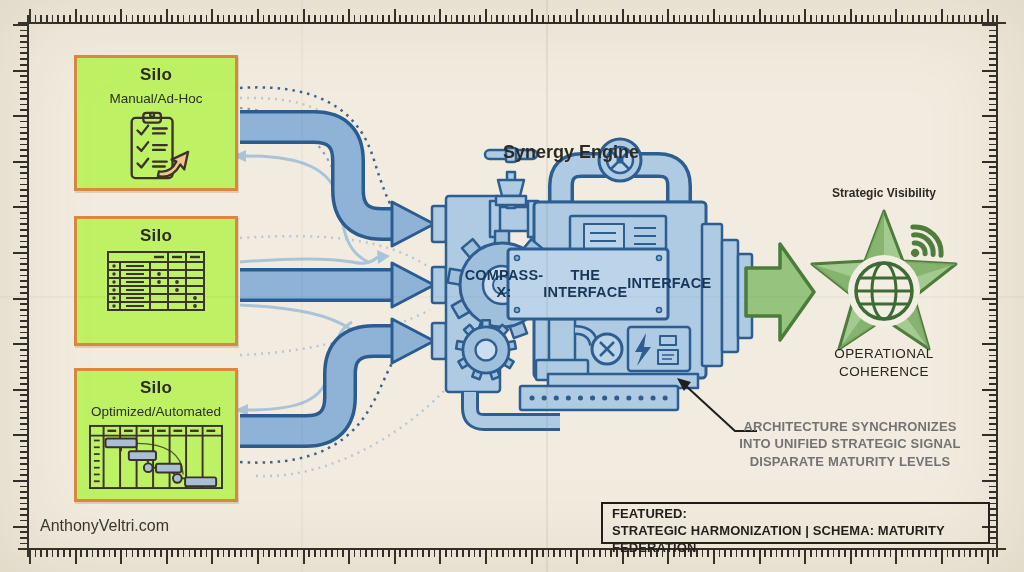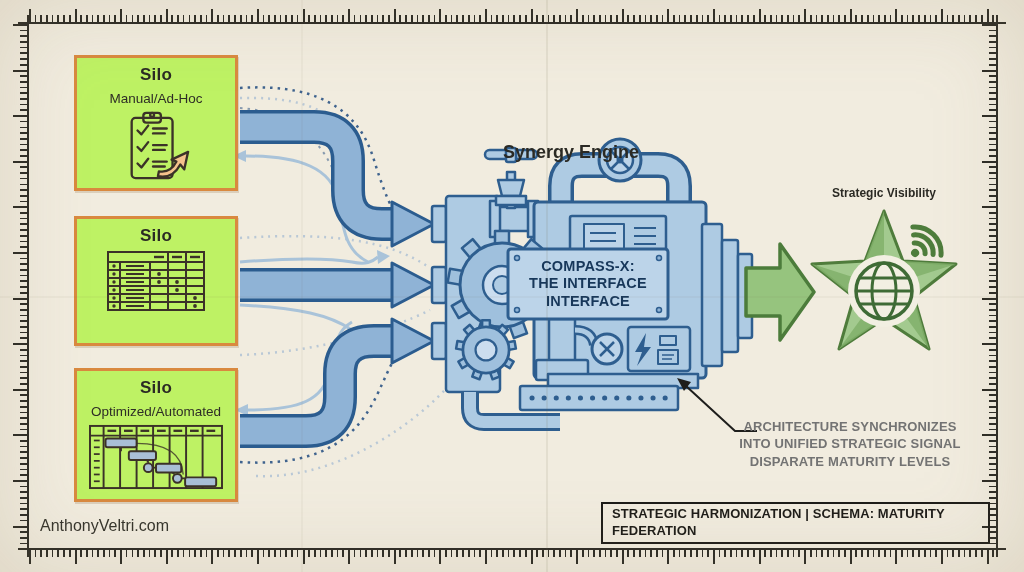--- a/index.html
+++ b/index.html
@@ -51,21 +51,21 @@
   .silo .s{font-size:13.5px;font-weight:500;color:#2e2d26;line-height:1.2;margin-top:6px;}
   .silo svg{display:block;margin:4px auto 0;}
   .silo1{top:55px;height:123px;}
   .silo2{top:216px;height:117px;}
   .silo3{top:368px;height:121px;}
   
   .lbl{position:absolute;text-align:center;}
   .engine-lbl{left:471px;top:126px;width:200px;font-size:18px;font-weight:bold;margin-top:16px;}
   .vis-lbl{left:784px;top:186px;width:200px;font-size:12px;font-weight:bold;}
   .plate-txt{
-    left:508px;top:249px;width:160px;height:70px;display:flex;flex-direction:column;
+    left:508px;top:249px;width:160px;height:70px;display:flex;flex-direction:row;
     justify-content:center;align-items:center;font-size:14.5px;font-weight:bold;
     color:#17375a;line-height:1.2;letter-spacing:.2px;
   }
   .coh{left:784px;top:345px;width:200px;font-size:13.5px;font-weight:500;
     letter-spacing:.4px;line-height:1.35;color:#26251f;}
   .annot{left:716px;top:418px;width:268px;font-size:13px;font-weight:bold;
     letter-spacing:.15px;line-height:1.33;color:#737373;}
   .footer-box{
     position:absolute;left:601px;top:502px;width:376px;height:36px;
     border:2.5px solid #1d1c18;padding:2px 0 0 9px;text-align:left;
@@ -402,28 +402,33 @@
   <div class="lbl engine-lbl">Synergy Engine</div>
 
   <div class="lbl plate-txt">
     <span class="block">COMPASS-X:</span>
     <span class="block">THE INTERFACE</span>
     <span class="block">INTERFACE</span>
   </div>
 
   <div class="lbl vis-lbl">Strategic Visibility</div>
 
+  <div class="lbl coh">
+    <span class="block">OPERATIONAL</span>
+    <span class="block">COHERENCE</span>
+  </div>
 
   <div class="lbl annot">
     <span class="block">ARCHITECTURE SYNCHRONIZES</span>
     <span class="block">INTO UNIFIED STRATEGIC SIGNAL</span>
     <span class="block">DISPARATE MATURITY LEVELS</span>
   </div>
 
   <div class="footer-box">
+    <span class="block">FEATURED:</span>
     <span class="block">STRATEGIC HARMONIZATION | SCHEMA: MATURITY FEDERATION</span>
   </div>
 
   <div class="site">AnthonyVeltri.com</div>
 
   <div class="crease v1"></div>
   <div class="crease v2"></div>
   <div class="crease h1"></div>
 </div>
 

